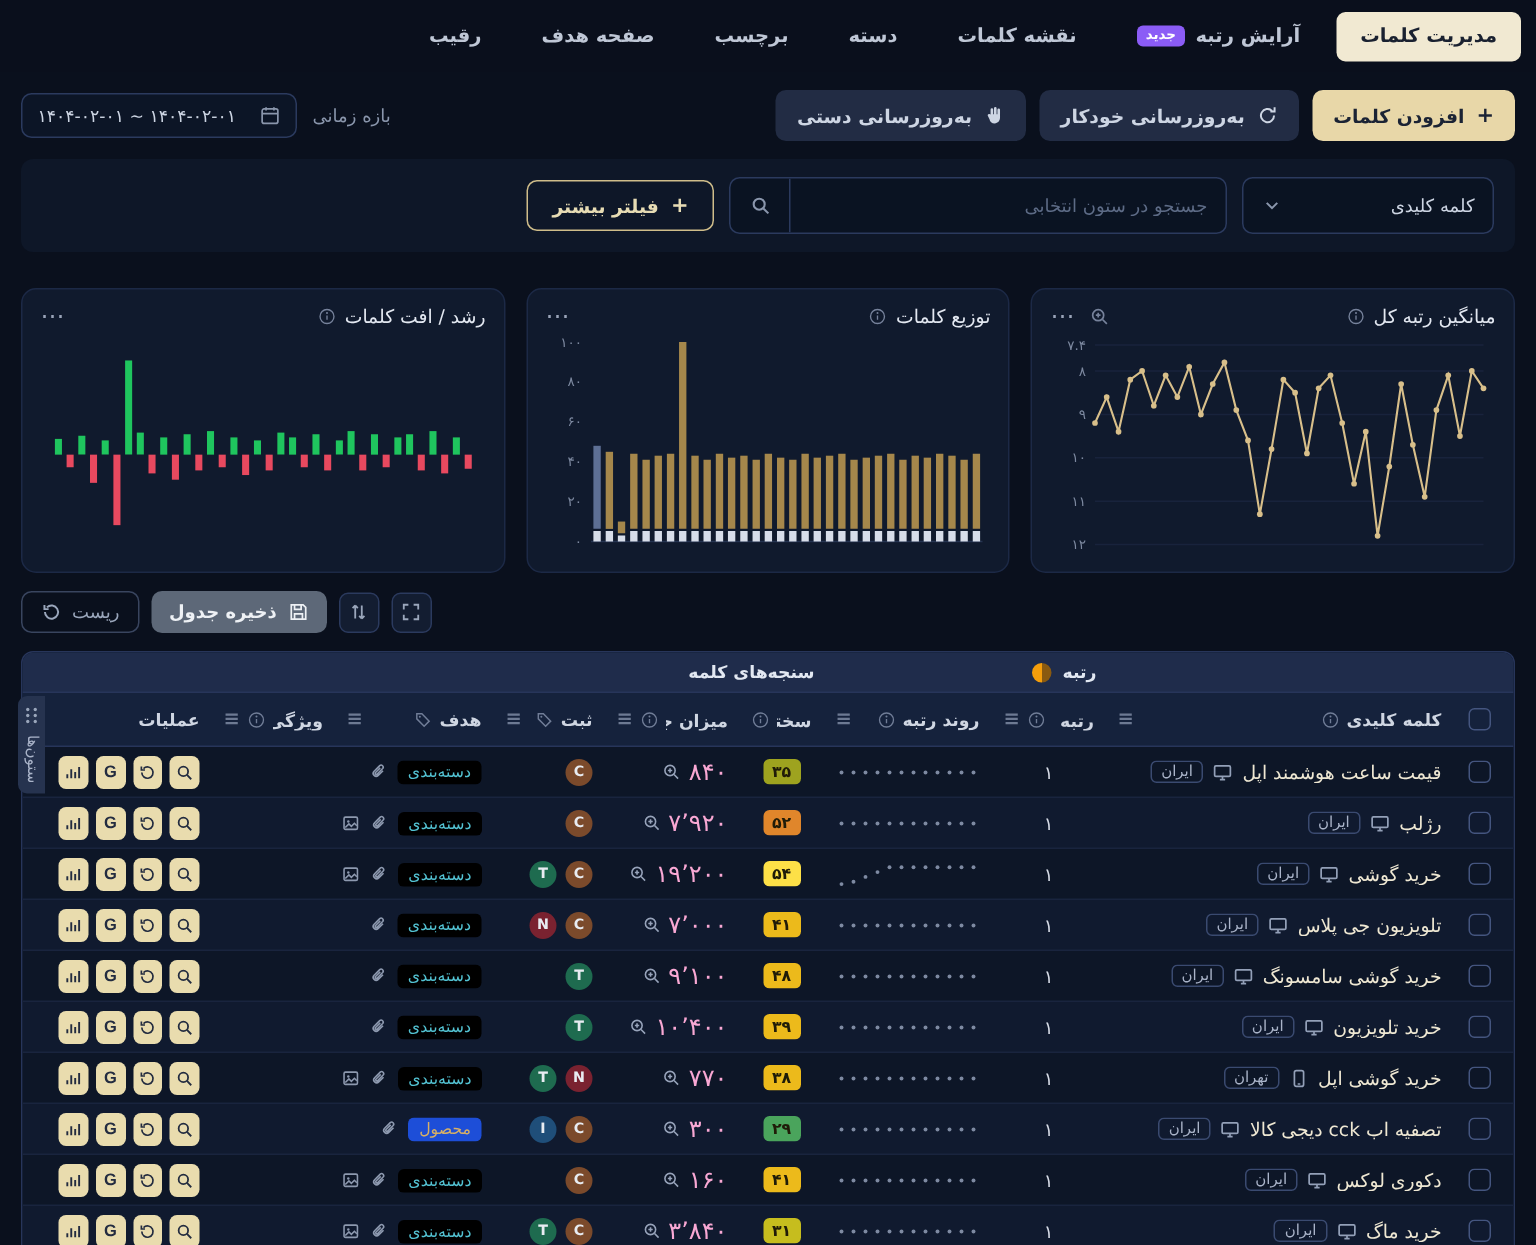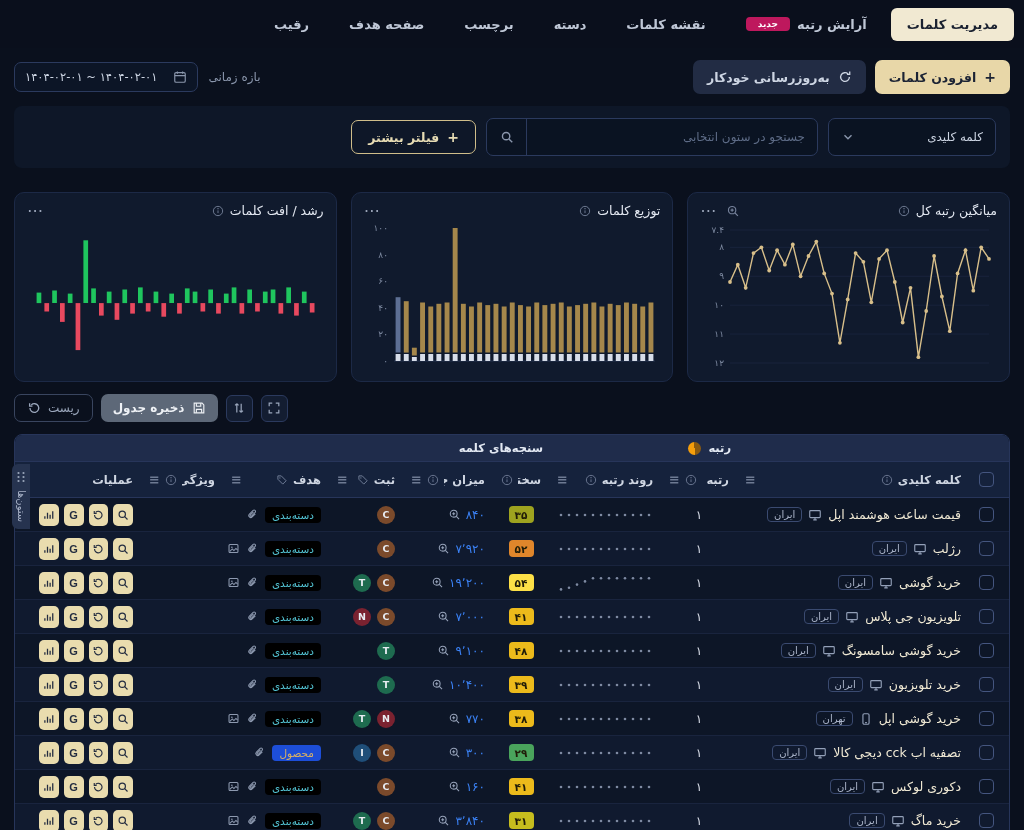--- a/index.html
+++ b/index.html
@@ -9,21 +9,21 @@
   .icon{display:inline-flex;width:14px;height:14px;flex:none}
   .icon svg{width:100%;height:100%}
   .icon.sm{width:12px;height:12px}
 
   
   .topnav{height:48px;display:flex;align-items:center;padding:0 10px;background:#0a0f1c}
   .tabs{display:flex;align-items:center;gap:8px}
   .tab{padding:9px 16px;color:#bfc7d6;font-size:13px;font-weight:bold;border-radius:6px;
        display:flex;gap:7px;align-items:center;cursor:pointer;white-space:nowrap}
   .tab.active{background:#f1e9d2;color:#1a2130}
-  .badge-new{background:#be185d;color:#fff;font-size:9px;padding:2px 12px;border-radius:4px;font-weight:bold}
+  .badge-new{background:#8b5cf6;color:#fff;font-size:9px;padding:2px 6px;border-radius:4px;font-weight:bold}
 
   
   .toolbar{display:flex;justify-content:space-between;align-items:center;margin:12px 14px}
   .toolbar-actions{display:flex;gap:9px}
   .btn{display:inline-flex;align-items:center;gap:8px;border:none;border-radius:7px;padding:9px 14px;
        font-size:12.5px;font-weight:bold;cursor:pointer;font-family:inherit}
   .btn-cream{background:#e8d7a8;color:#1b2334}
   .btn-dark{background:#222c44;color:#cdd5e3}
   .btn-outline{background:transparent;border:1px solid #cfbd8a;color:#e7dcb4;padding:8px 16px}
   .plus{font-weight:bold;font-size:14px}
@@ -89,21 +89,21 @@
   .c-select,.hc-select{justify-content:center}
   .cb{width:15px;height:15px;border:1.5px solid #44557f;border-radius:4px;display:inline-block;cursor:pointer;flex:none}
   .kw{color:#efe8d3;font-size:12.5px;white-space:nowrap;overflow:hidden;text-overflow:ellipsis;cursor:pointer}
   .dev{color:#93a0b8}
   .loc{border:1px solid #3a4a70;border-radius:4px;padding:1px 6px;font-size:10px;color:#aab4c9;flex:none;white-space:nowrap}
   .c-rank{justify-content:center;color:#d6dbe6}
   .c-trend{justify-content:center}
   .c-diff{justify-content:center}
   .diff{min-width:25px;height:17px;border-radius:4px;color:#201c08;font-weight:bold;font-size:10.5px;
         display:inline-flex;align-items:center;justify-content:center;padding:0 4px}
-  .c-volume{color:#3b82f6;font-size:12px;gap:5px}
+  .c-volume{color:#f9a8d4;font-size:16px;gap:5px}
   .zoomicon{width:13px;height:13px;color:#97a3ba;cursor:pointer}
   .lb{width:18px;height:18px;border-radius:50%;color:#e8ecf2;font-size:9.5px;font-weight:bold;
       display:inline-flex;align-items:center;justify-content:center;flex:none}
   .chip{border-radius:4px;padding:2px 7px;font-size:10.5px;flex:none;white-space:nowrap}
   .chip-category{background:#000000;color:#53c3d3}
   .chip-product{background:#1d4ed8;color:#d8b065}
   .ticon{width:13px;height:13px;color:#8d99af}
   .opbtn{width:22px;height:22px;border-radius:5px;background:#e9dcae;color:#232c40;
          display:inline-flex;align-items:center;justify-content:center;border:none;cursor:pointer}
   .opbtn .icon{width:12px;height:12px}
@@ -152,20 +152,28 @@
       <span>افزودن کلمات</span>
     </button>
     <button class="btn btn-dark">
       <span class="icon">
           <svg viewBox="0 0 16 16" fill="none" stroke="currentColor" stroke-width="1.5">
             <path d="M13 8a5 5 0 1 1-1.5-3.5"></path>
             <path d="M13.4 1.8v3.2h-3.2"></path>
           </svg>
         </span>
       <span>به‌روزرسانی خودکار</span>
+    </button>
+    <button class="btn btn-dark">
+      <span class="icon">
+          <svg viewBox="0 0 16 16" fill="currentColor">
+            <path d="M5 7.2V3.5a1 1 0 0 1 2 0V7h.6V2.6a1 1 0 0 1 2 0V7h.6V3.6a1 1 0 0 1 2 0v6c0 2.6-1.6 4.4-4.1 4.4-2.2 0-3.6-1.4-3.9-3.2L3 8.3c-.6-.7.3-1.9 1.2-1.4z"></path>
+          </svg>
+        </span>
+      <span>به‌روزرسانی دستی</span>
     </button>
   </div>
   <div class="daterange">
     <span>بازه زمانی</span>
     <div class="datebox">
       <span class="icon">
           <svg viewBox="0 0 16 16" fill="none" stroke="currentColor" stroke-width="1.3">
             <rect x="2" y="3" width="12" height="11" rx="1.5"></rect>
             <path d="M2 6.5h12M5 1.8v2.4M11 1.8v2.4"></path>
           </svg>

